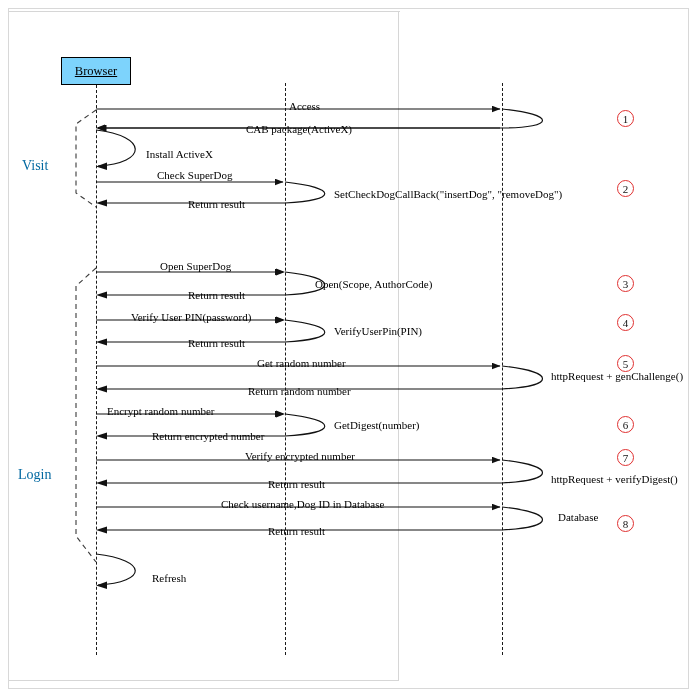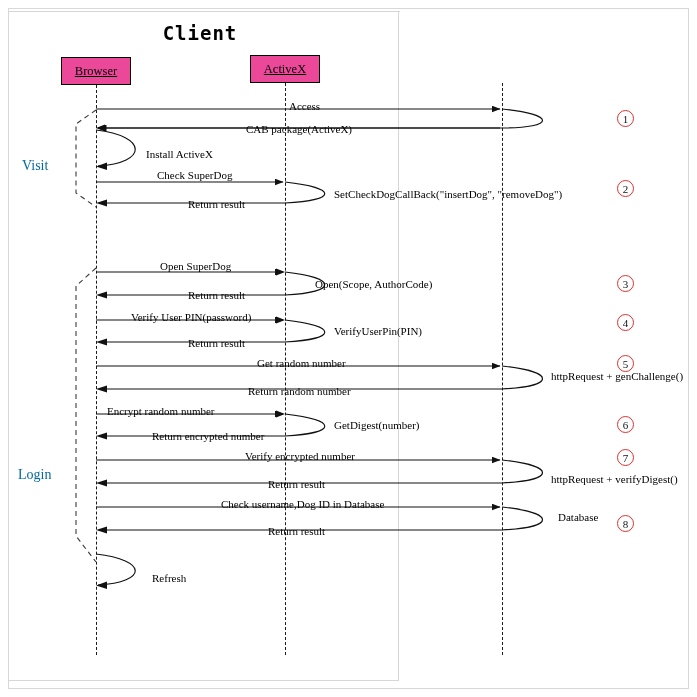--- a/index.html
+++ b/index.html
@@ -19,21 +19,21 @@
   }
   .client-frame-top{
     position:absolute;left:9px;top:11px;width:391px;height:1px;background:#d6d6d6;
   }
   .client-title{
     position:absolute;left:0;top:22px;width:400px;text-align:center;
     font-family:"DejaVu Sans Mono", monospace;
     font-size:19px;font-weight:bold;color:#000;letter-spacing:1px;
   }
   .actor-box{
-    position:absolute;border:1px solid #000;background:#ec4899;box-sizing:border-box;
+    position:absolute;border:1px solid #000;background:#7dd3fc;box-sizing:border-box;
     display:flex;align-items:center;justify-content:center;
   }
   .actor-box span{
     font-size:12.5px;color:#000;text-decoration:underline;
   }
   .lifeline{
     position:absolute;width:0;border-left:1.6px dashed #1a1a1a;
   }
   .phase-label{
     position:absolute;font-size:14px;color:#0369a1;
@@ -54,27 +54,23 @@
 </style>
 </head>
 <body>
 
 <div id="root">
 
   <div class="outer-frame"></div>
   <div class="client-frame"></div>
   <div class="client-frame-top"></div>
 
-  <div class="client-title">Client</div>
 
   <div class="actor-box" style="left:61px;top:57px;width:70px;height:28px;">
     <span>Browser</span>
-  </div>
-  <div class="actor-box" style="left:250px;top:55px;width:70px;height:28px;">
-    <span>ActiveX</span>
   </div>
 
   <div class="lifeline" style="left:96px;top:85px;height:570px;"></div>
   <div class="lifeline" style="left:285px;top:83px;height:572px;"></div>
   <div class="lifeline" style="left:502px;top:83px;height:572px;"></div>
 
   <div class="phase-label" style="left:22px;top:158px;">Visit</div>
   <div class="phase-label" style="left:18px;top:467px;">Login</div>
 
   <svg class="overlay" viewBox="0 0 697 697">

